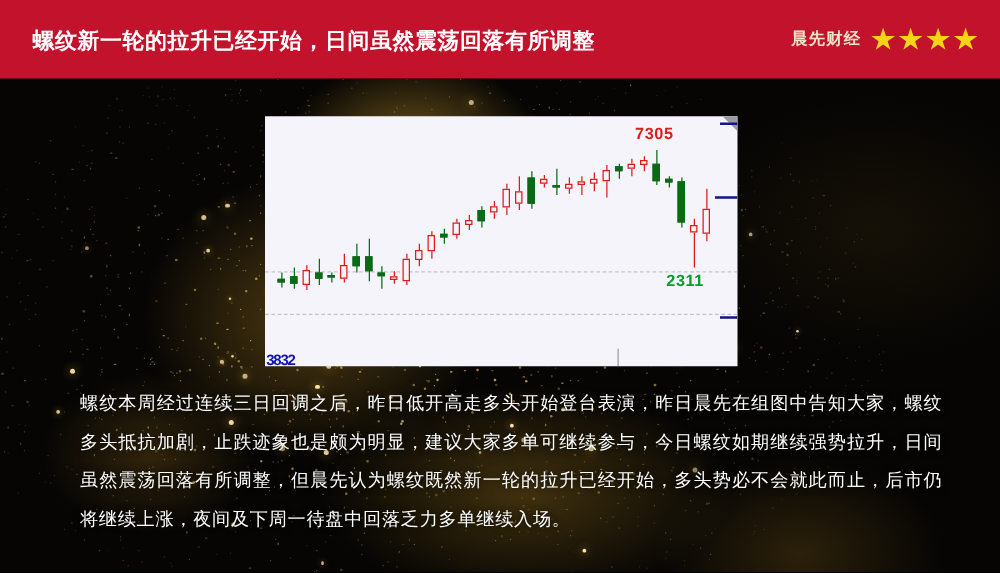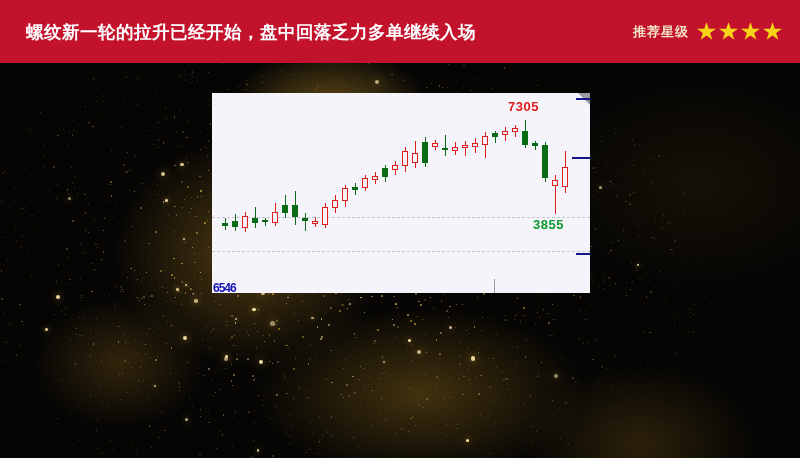--- a/index.html
+++ b/index.html
@@ -100,23 +100,23 @@
     text-align:justify;letter-spacing:.6px;
     text-shadow:0 0 6px rgba(0,0,0,.85);
   }
 </style>
 </head>
 <body>
 
 <div class="page">
 
   <div class="header">
-    <div class="header-title">螺纹新一轮的拉升已经开始，盘中回落乏力多单继续入场</div>
+    <div class="header-title">螺纹新一轮的拉升已经开始，日间虽然震荡回落有所调整</div>
     <div class="rating-wrap">
-      <span class="rating-label">推荐星级</span>
+      <span class="rating-label">晨先财经</span>
       <span class="stars" id="stars">
           <span class="star"></span>
           <span class="star"></span>
           <span class="star"></span>
           <span class="star"></span>
         </span>
     </div>
   </div>
 
   <div class="glitter">
@@ -1768,19 +1768,20 @@
         <div class="cd-wick cd-dn-w" style="left: 322.5px; top: 47.952px; height: 8.736px;"></div>
         <div class="cd-body cd-dn" style="left: 320.1px; top: 50.448px; width: 5.8px; height: 2.496px;"></div>
         <div class="cd-wick cd-dn-w" style="left: 332.5px; top: 49.2px; height: 39.936px;"></div>
         <div class="cd-body cd-dn" style="left: 330.1px; top: 51.696px; width: 5.8px; height: 33.696px;"></div>
         <div class="cd-wick cd-up-w" style="left: 342.5px; top: 81.648px; height: 39.312px;"></div>
         <div class="cd-body cd-up" style="left: 340.1px; top: 86.64px; width: 5.8px; height: 6.24px;"></div>
         <div class="cd-wick cd-up-w" style="left: 352.5px; top: 57.936px; height: 42.432px;"></div>
         <div class="cd-body cd-up" style="left: 350.1px; top: 74.16px; width: 5.8px; height: 19.968px;"></div>
       </div>
     <div class="lbl-high" id="lblHigh" style="left: 296px; top: 6.36px;">7305</div>
-    <div class="lbl-low" id="lblLow" style="left: 321px; top: 123.96px;">3855</div>
-    <div class="lbl-corner"><span>6546</span></div>
+    <div class="lbl-low" id="lblLow" style="left: 321px; top: 123.96px;">2311</div>
+    <div class="lbl-corner"><span>3832</span></div>
     <div class="vtick" style="left:282px;bottom:0;height:14px;"></div>
   </div>
 
+  <div class="body-copy">螺纹本周经过连续三日回调之后，昨日低开高走多头开始登台表演，昨日晨先在组图中告知大家，螺纹多头抵抗加剧，止跌迹象也是颇为明显，建议大家多单可继续参与，今日螺纹如期继续强势拉升，日间虽然震荡回落有所调整，但晨先认为螺纹既然新一轮的拉升已经开始，多头势必不会就此而止，后市仍将继续上涨，夜间及下周一待盘中回落乏力多单继续入场。</div>
 
 </div>
 
 </body></html>

